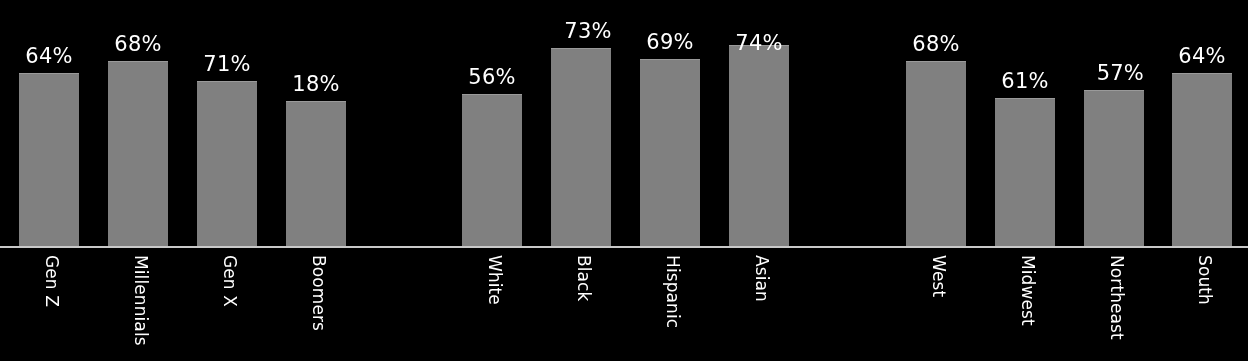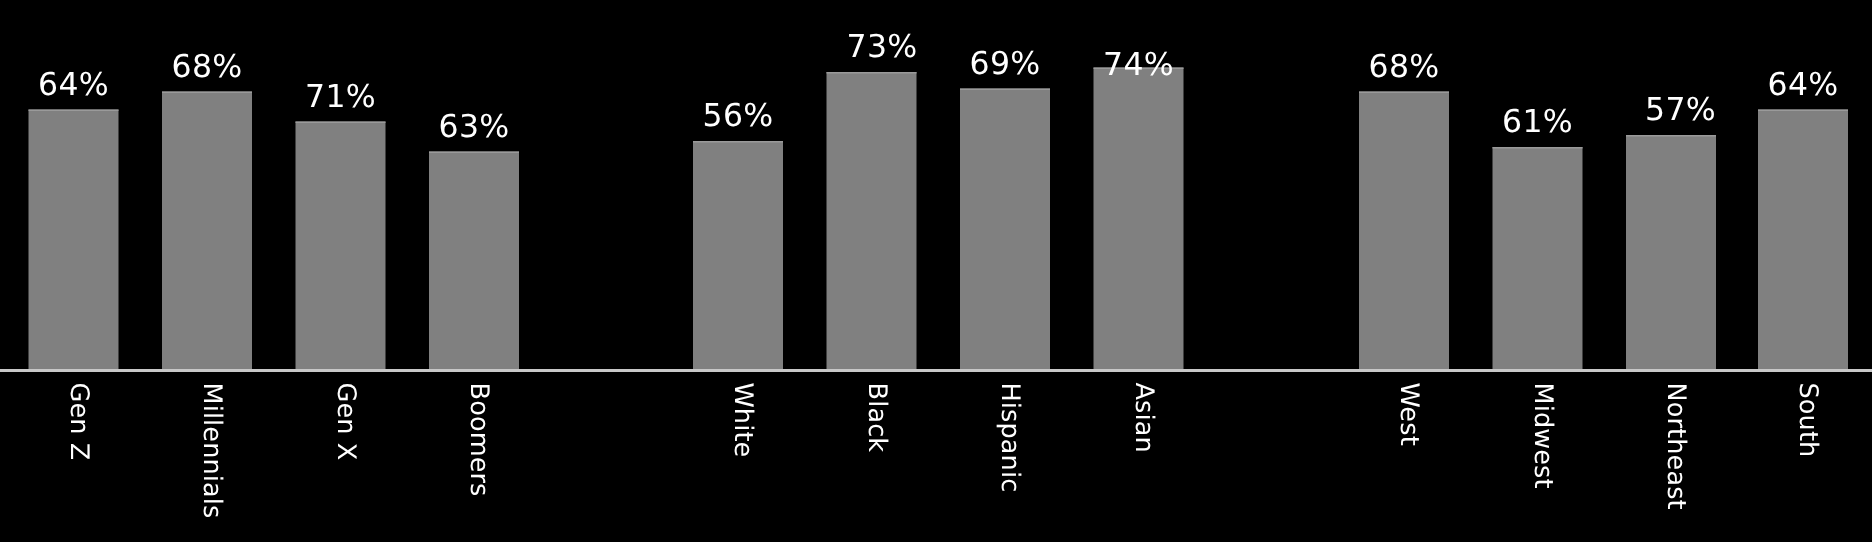--- a/index.html
+++ b/index.html
@@ -68,21 +68,21 @@
     <div class="bar" style="left:19px; width:60px; height:174px;"></div>
     <div class="bar-value" style="left:19px; width:60px; top:46px;">64%</div>
 
     <div class="bar" style="left:108px; width:60px; height:186px;"></div>
     <div class="bar-value" style="left:108px; width:60px; top:34px;">68%</div>
 
     <div class="bar" style="left:197px; width:60px; height:166px;"></div>
     <div class="bar-value" style="left:197px; width:60px; top:54px;">71%</div>
 
     <div class="bar" style="left:286px; width:60px; height:146px;"></div>
-    <div class="bar-value" style="left:286px; width:60px; top:74px;">63%</div>
+    <div class="bar-value" style="left:286px; width:60px; top:74px;">18%</div>
 
     <div class="bar" style="left:462px; width:60px; height:153px;"></div>
     <div class="bar-value" style="left:462px; width:60px; top:67px;">56%</div>
 
     <div class="bar" style="left:551px; width:60px; height:199px;"></div>
     <div class="bar-value" style="left:541px; width:60px; top:21px;margin-left:17px;">73%</div>
 
     <div class="bar" style="left:640px; width:60px; height:188px;"></div>
     <div class="bar-value" style="left:640px; width:60px; top:32px;">69%</div>
 

